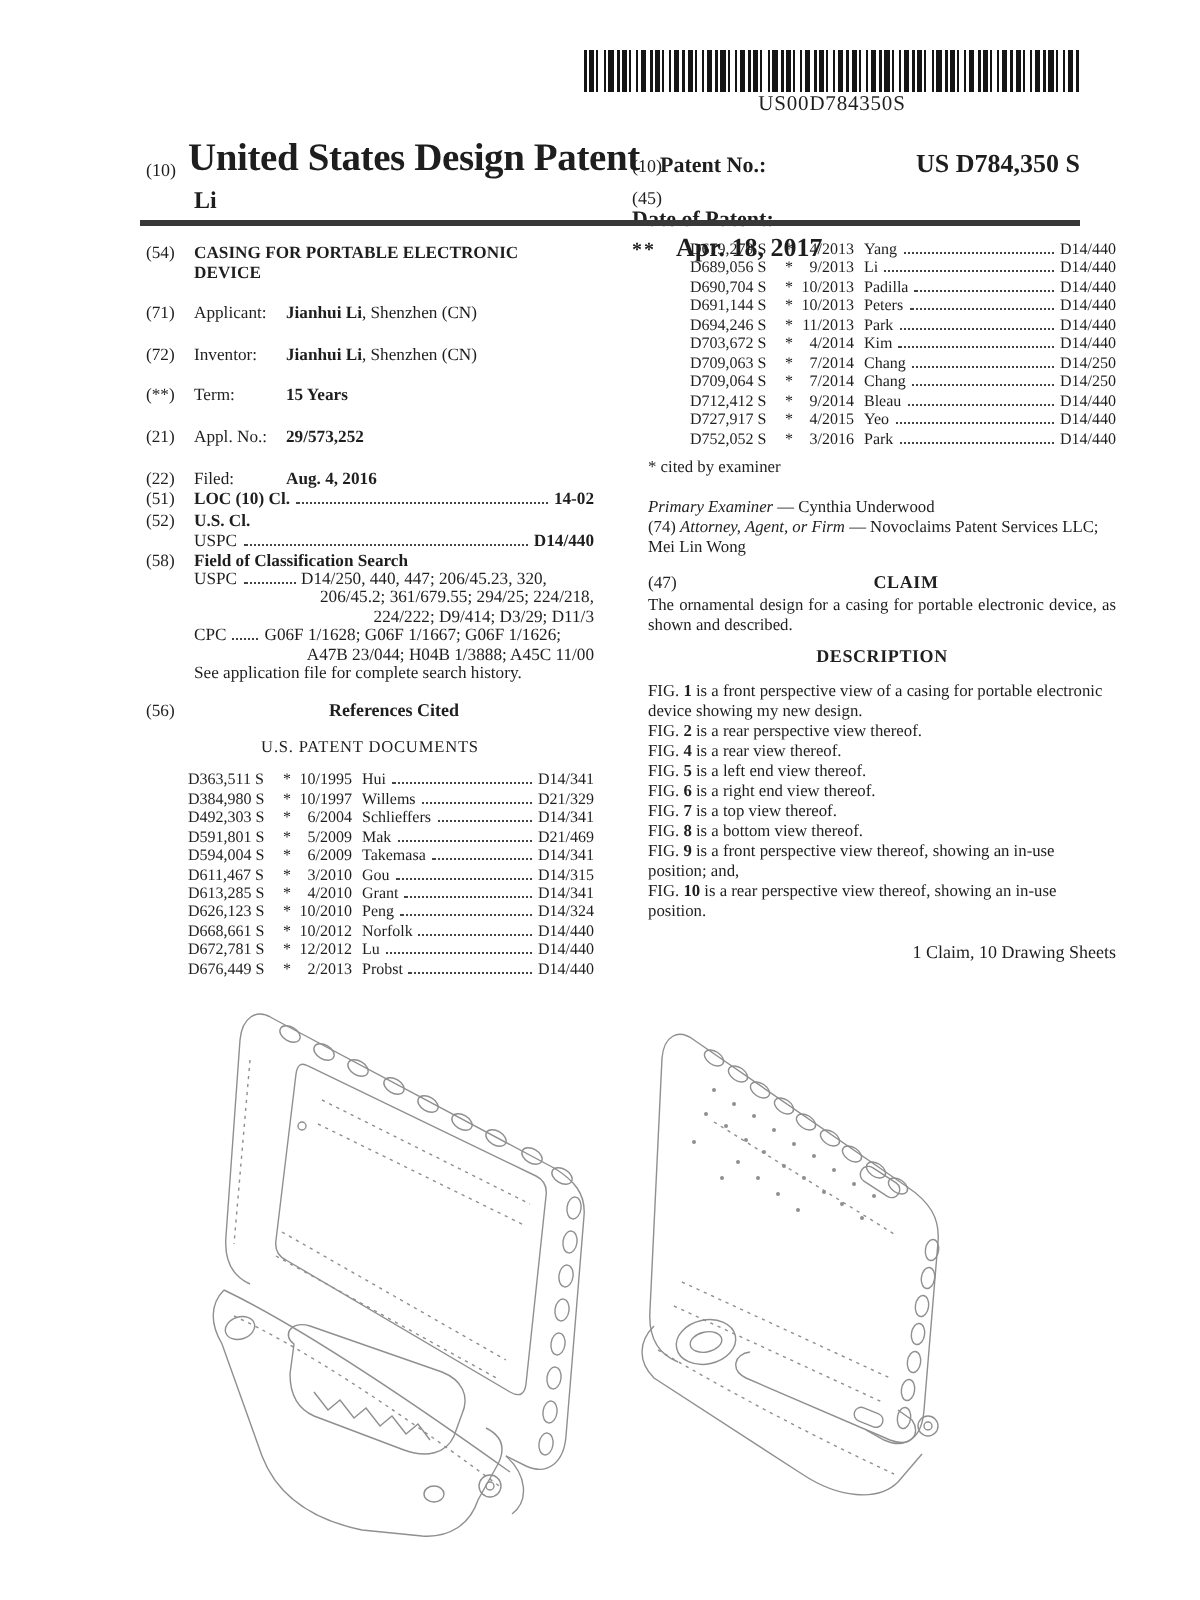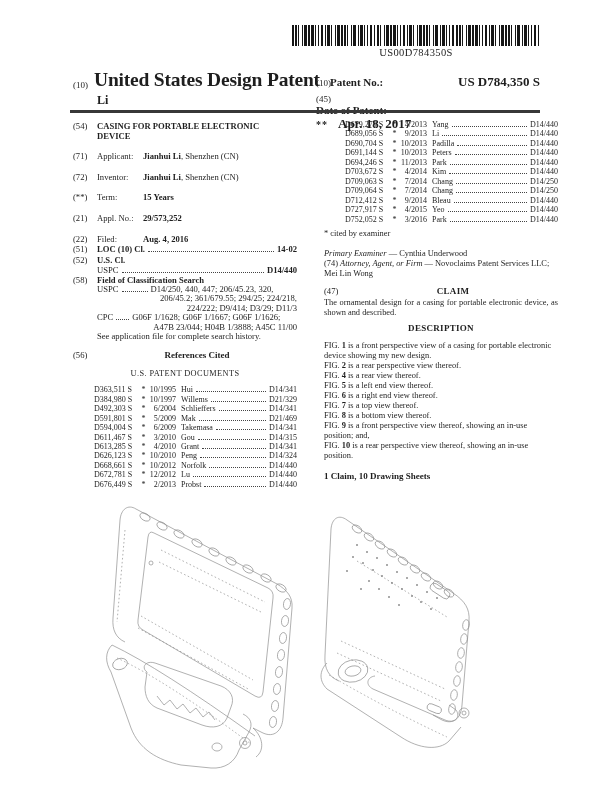--- a/index.html
+++ b/index.html
@@ -48,21 +48,21 @@
   .pdt{width:28px;flex:none;text-align:right;margin-right:5px;}
   .pnm{flex:none;}
   .pcl{flex:none;}
   .subhead{font-size:8.3px;letter-spacing:.4px;text-align:center;margin:8px 0 6px 0;}
   .refhead{font-size:9px;}
   
   .small-p{font-size:8.4px;line-height:10px;}
   .claimhead{display:flex;font-size:8.6px;margin:7px 0 2px 0;}
   .claimhead .hd{flex:1;text-align:center;font-weight:bold;font-size:9px;letter-spacing:.3px;}
   .descr{font-size:9px;font-weight:bold;letter-spacing:.3px;text-align:center;margin:5px 0 7px 0;}
-  .foot{font-size:9px;font-weight:bold;text-align:left;margin-top:10px;}
+  .foot{font-size:9px;font-weight:normal;text-align:right;margin-top:10px;}
   .fig-line{font-size:8.4px;line-height:10px;}
   svg{display:block;}
   .lineart path,.lineart ellipse,.lineart circle,.lineart rect,.lineart line{
     fill:none;stroke:#8f8f8f;stroke-width:.7;}
   .lineart .dots circle{fill:#8f8f8f;stroke:none;}
   .lineart .dash{stroke-dasharray:1.6 2.4;}
 </style>
 </head>
 <body>
 

